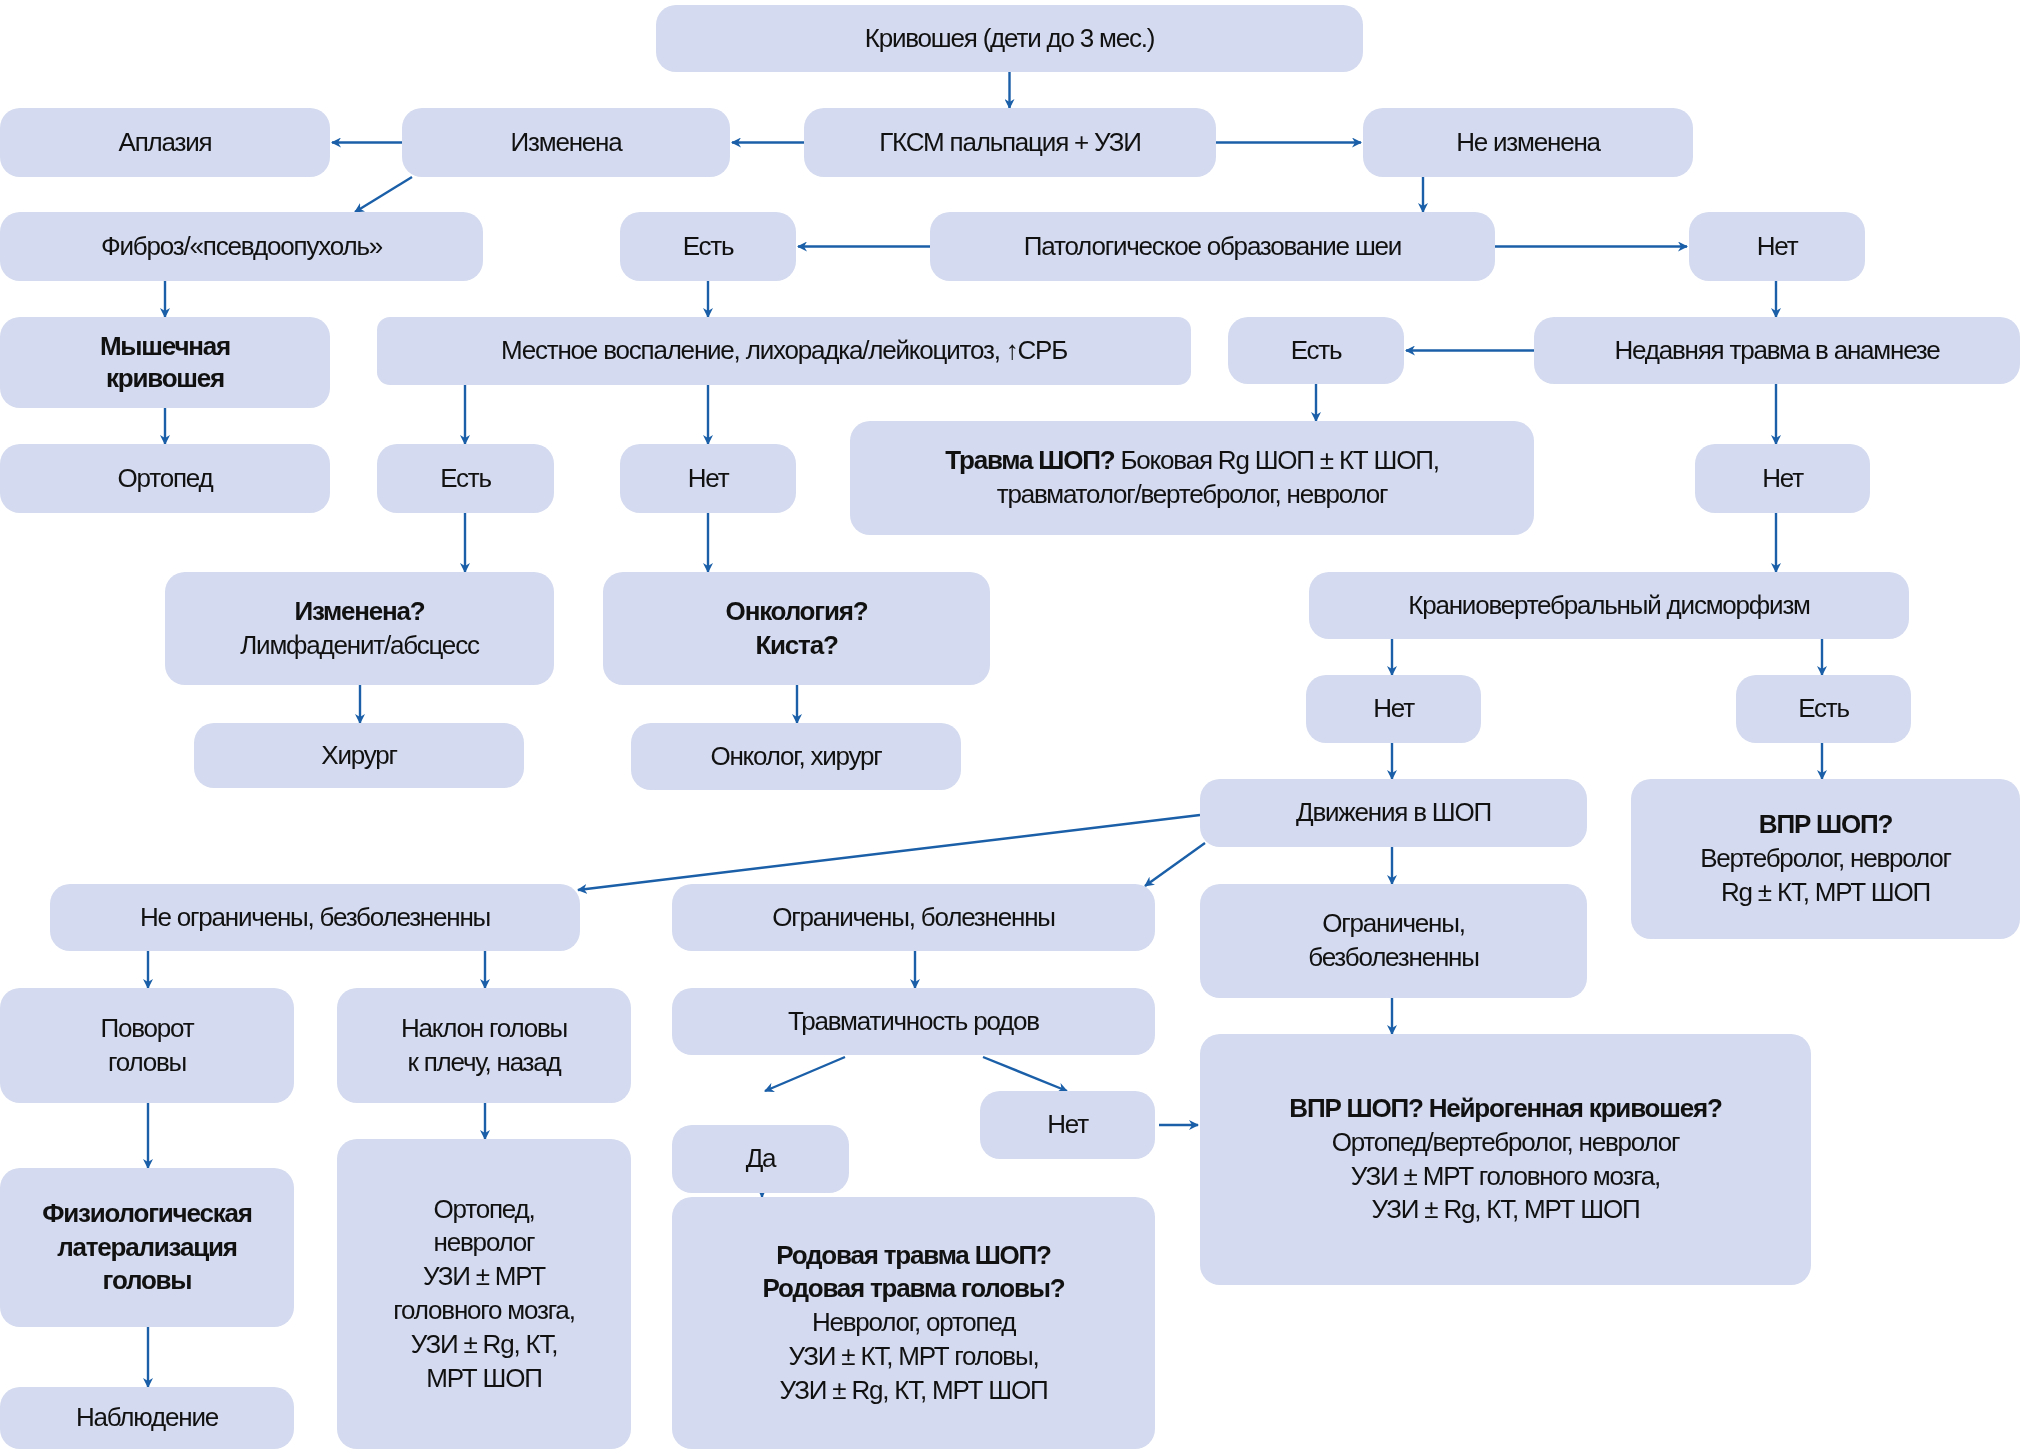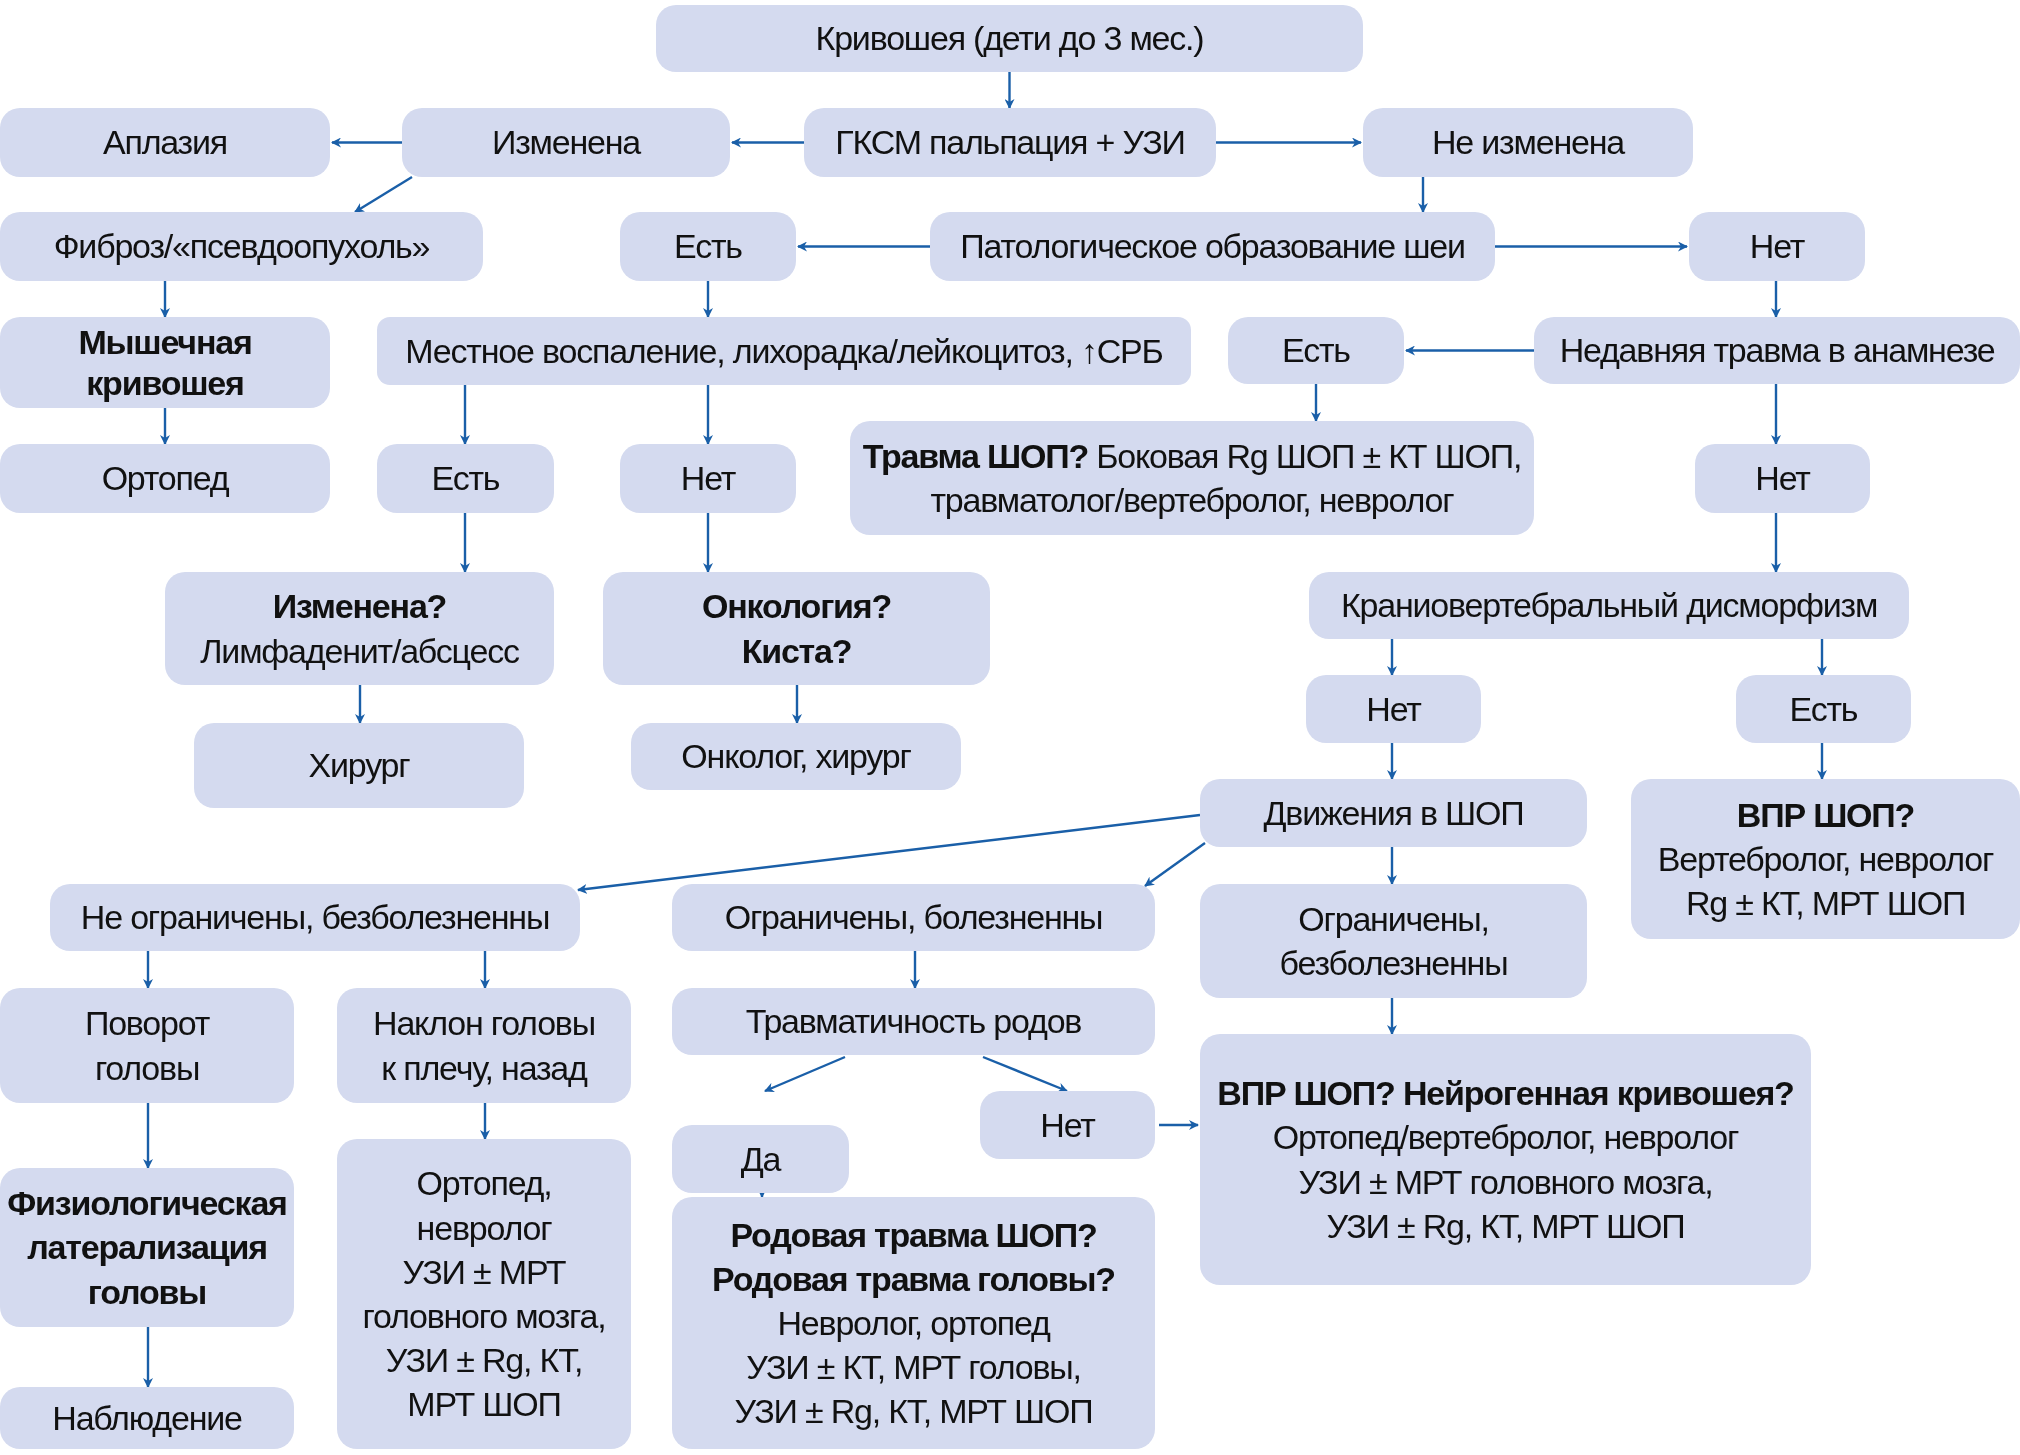--- a/index.html
+++ b/index.html
@@ -1,21 +1,21 @@
 <!DOCTYPE html>
 <html><head>
 <meta charset="utf-8">
 <style>
   html, body { margin: 0; padding: 0; background: #ffffff; }
   body { width: 2020px; height: 1455px; position: relative; overflow: hidden;
          font-family: "Liberation Sans", "DejaVu Sans", sans-serif; }
   #arrows { position: absolute; left: 0; top: 0; width: 2020px; height: 1455px; pointer-events: none; }
   .node { position: absolute; box-sizing: border-box; background: #d4daef; border-radius: 20px;
           display: flex; flex-direction: column; align-items: center; justify-content: center;
-          text-align: center; color: #111111; font-size: 34px; line-height: 1.3;
+          text-align: center; color: #111111; font-size: 26px; line-height: 1.3;
           letter-spacing: -1.2px; transform-origin: center; }
   .node .line { display: block; white-space: nowrap; }
   .node .b { font-weight: bold; }
   .inl { white-space: nowrap; }
 </style>
 </head>
 <body>
 
 <svg id="arrows" xmlns="http://www.w3.org/2000/svg" width="2020" height="1455" viewBox="0 0 2020 1455">
   <defs>
@@ -109,21 +109,21 @@
     <span class="line">Нет</span>
   </div>
 <div class="node" style="left:165px;top:572px;width:389px;height:113px;">
     <span class="line b">Изменена?</span>
     <span class="line">Лимфаденит/абсцесс</span>
   </div>
 <div class="node" style="left:603px;top:572px;width:387px;height:113px;">
     <span class="line b">Онкология?</span>
     <span class="line b">Киста?</span>
   </div>
-<div class="node" style="left:194px;top:723px;width:330px;height:85px;">
+<div class="node" style="left:194px;top:723px;width:330px;height:65px;">
     <span class="line">Хирург</span>
   </div>
 <div class="node" style="left:631px;top:723px;width:330px;height:67px;">
     <span class="line">Онколог, хирург</span>
   </div>
 <div class="node" style="left:1534px;top:317px;width:486px;height:67px;justify-content:center;">
     <span class="line">Недавняя травма в анамнезе</span>
   </div>
 <div class="node" style="left:1228px;top:317px;width:176px;height:67px;">
     <span class="line">Есть</span>

